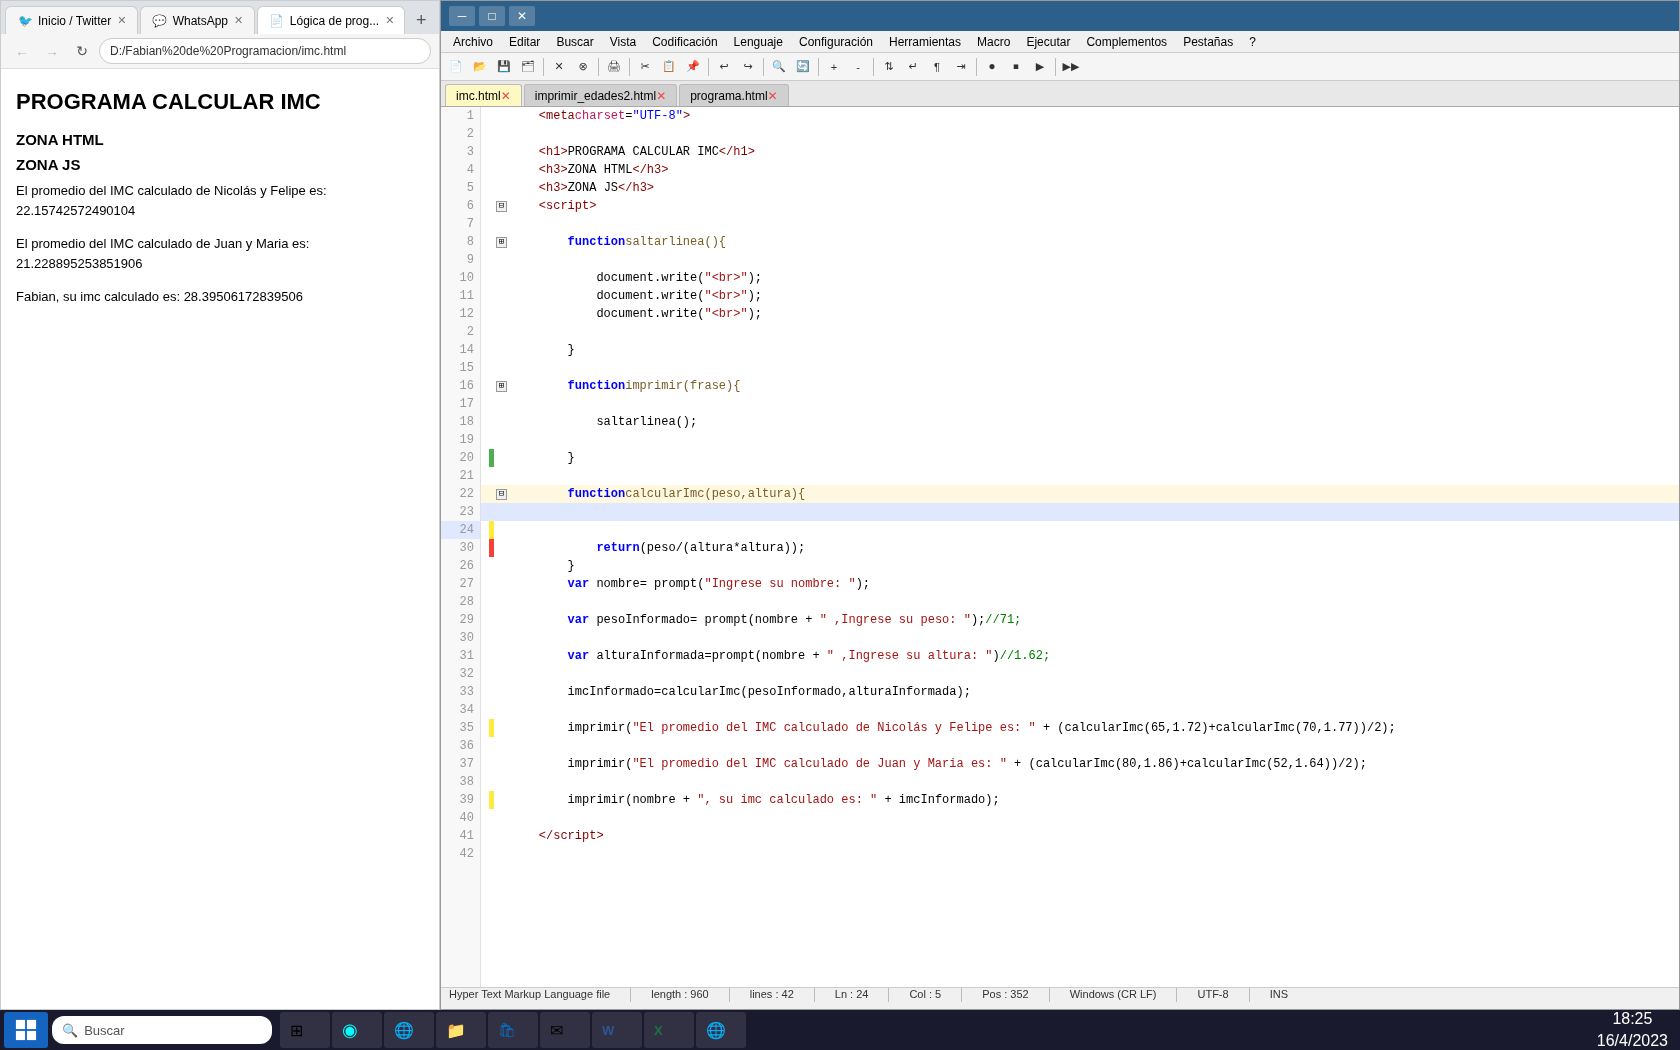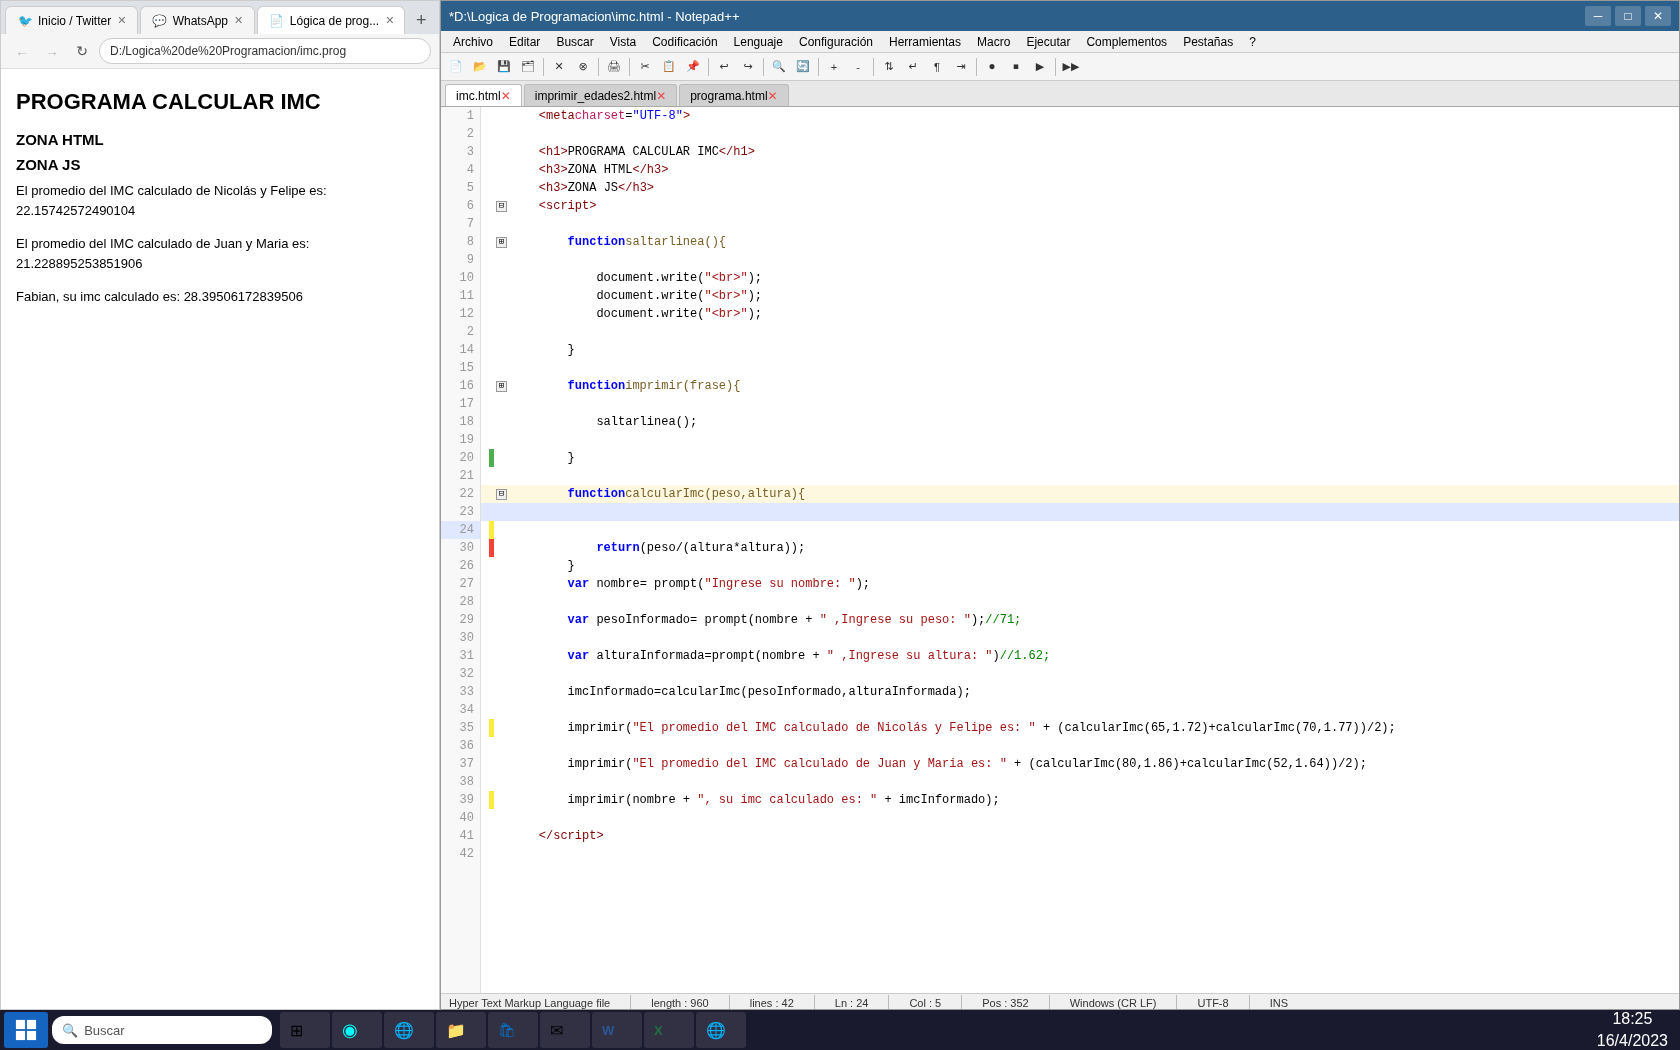--- a/index.html
+++ b/index.html
@@ -109,42 +109,42 @@
     .notepad-tool-sep { width: 1px; height: 18px; background: #bbb; margin: 0 2px; }
     .notepad-tabs-bar {
       background: #e8e8e8; display: flex; align-items: flex-end; height: 26px;
       border-bottom: 1px solid #aaa; padding: 0 4px;
     }
     .notepad-tab {
       display: flex; align-items: center; padding: 3px 10px; height: 22px;
       background: #d0d0d0; border: 1px solid #bbb; border-bottom: none;
       border-radius: 3px 3px 0 0; font-size: 12px; cursor: pointer; margin-right: 2px;
     }
-    .notepad-tab.active { background: #ffffff; }
+    .notepad-tab.active { background: #fef9c3; }
     .notepad-main { display: flex; flex: 1; overflow: hidden; }
     .notepad-gutter {
       background: #f8f8f8; border-right: 1px solid #e0e0e0;
       width: 40px; min-width: 40px; padding: 0; display: flex; flex-direction: column;
       font-size: 12px; font-family: 'Courier New', monospace; color: #999;
       overflow: hidden;
     }
     .notepad-line-num {
       height: 18px; line-height: 18px; text-align: right; padding-right: 6px;
       font-size: 12px;
     }
     .notepad-code-area {
       flex: 1; overflow: auto; background: white; padding: 0;
     }
     .code-line {
       height: 18px; line-height: 18px; padding: 0 8px; white-space: pre;
       font-size: 12px; font-family: 'Courier New', monospace; display: flex; align-items: center;
     }
     .notepad-statusbar {
-      background: #f0f0f0; border-top: 1px solid #ccc; height: 16px;
-      display: flex; align-items: flex-end; padding: 0 8px; font-size: 11px;
+      background: #f0f0f0; border-top: 1px solid #ccc; height: 22px;
+      display: flex; align-items: flex-start; padding: 0 8px; font-size: 11px;
       color: #333; gap: 20px;
     }
     .statusbar-sep { width: 1px; height: 14px; background: #bbb; }
 
     
     .kw-blue { color: #0000ff; font-weight: bold; }
     .tag-angle { color: #800000; }
     .tag-name { color: #800000; }
     .attr-name { color: #be185d; }
     .attr-val { color: #0000ff; }
@@ -176,38 +176,37 @@
       <span class="browser-tab-close">✕</span>
     </div>
     <div class="browser-tab-new">+</div>
   </div>
 
   <div class="browser-toolbar">
     <div class="browser-nav-btn disabled">←</div>
     <div class="browser-nav-btn disabled">→</div>
     <div class="browser-nav-btn">↻</div>
     <div class="browser-address-bar">
-      <span>D:/Logica%20de%20Programacion/imc.prog</span>
+      <span>D:/Fabian%20de%20Programacion/imc.html</span>
     </div>
   </div>
 
   <div class="browser-content">
     <h1>PROGRAMA CALCULAR IMC</h1>
     <h3>ZONA HTML</h3>
     <h3>ZONA JS</h3>
     <p>El promedio del IMC calculado de Nicolás y Felipe es: 22.15742572490104</p>
     <p>El promedio del IMC calculado de Juan y Maria es: 21.228895253851906</p>
     <p>Fabian, su imc calculado es: 28.39506172839506</p>
   </div>
 </div>
 
 <div class="notepad-window">
 
   <div class="notepad-titlebar">
-    <span class="notepad-titlebar-text">*D:\Logica de Programacion\imc.html - Notepad++</span>
     <div class="notepad-titlebar-btns">
       <div class="notepad-titlebar-btn">─</div>
       <div class="notepad-titlebar-btn">□</div>
       <div class="notepad-titlebar-btn">✕</div>
     </div>
   </div>
 
   <div class="notepad-menubar">
     <div class="notepad-menu-item">Archivo</div>
     <div class="notepad-menu-item">Editar</div>

